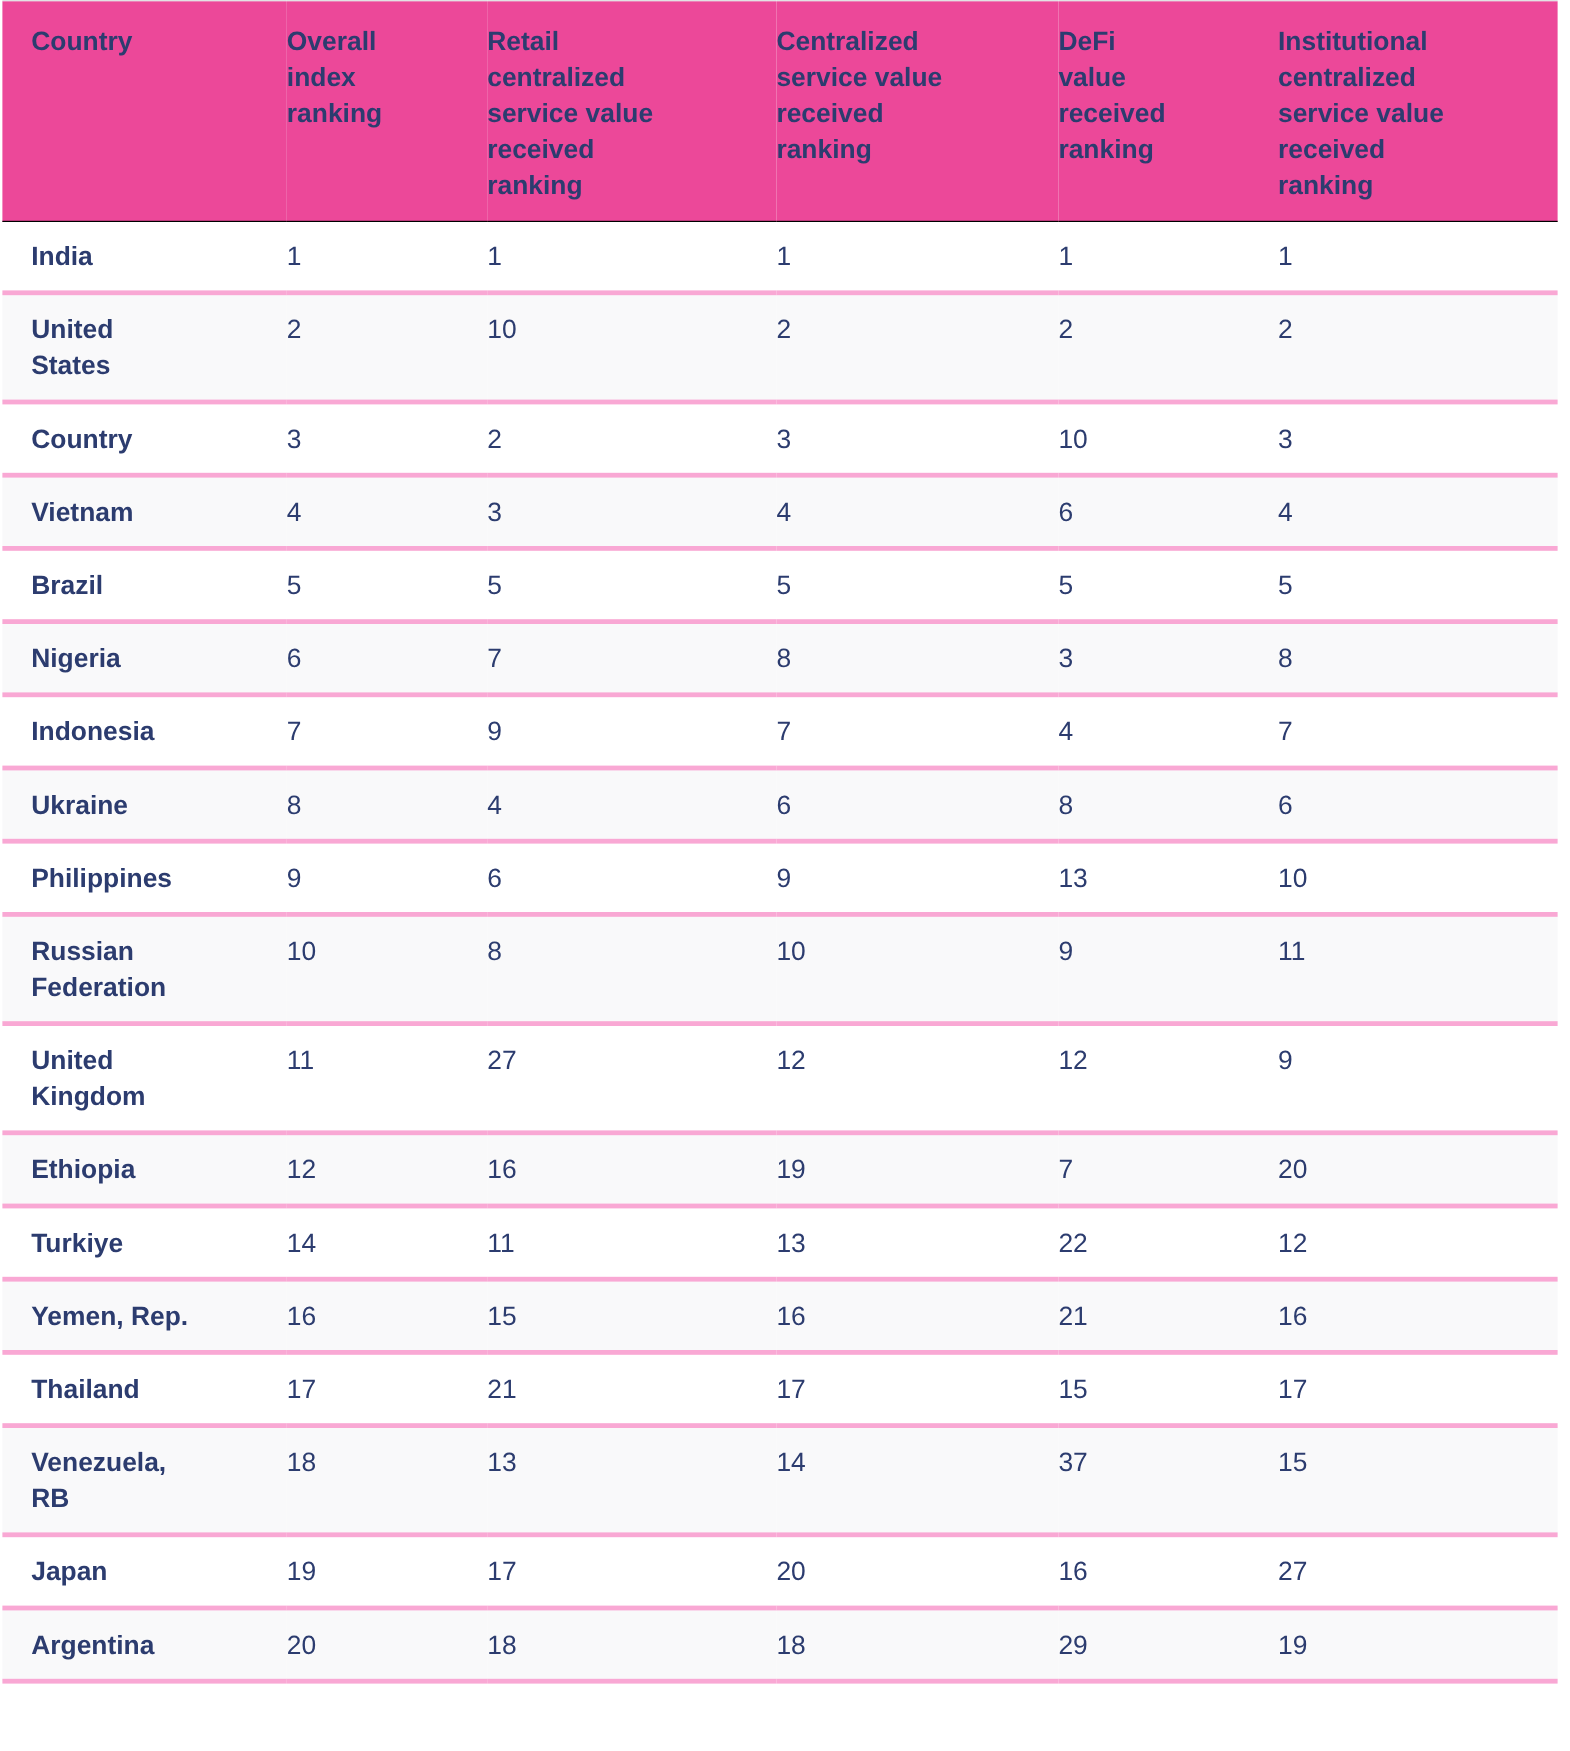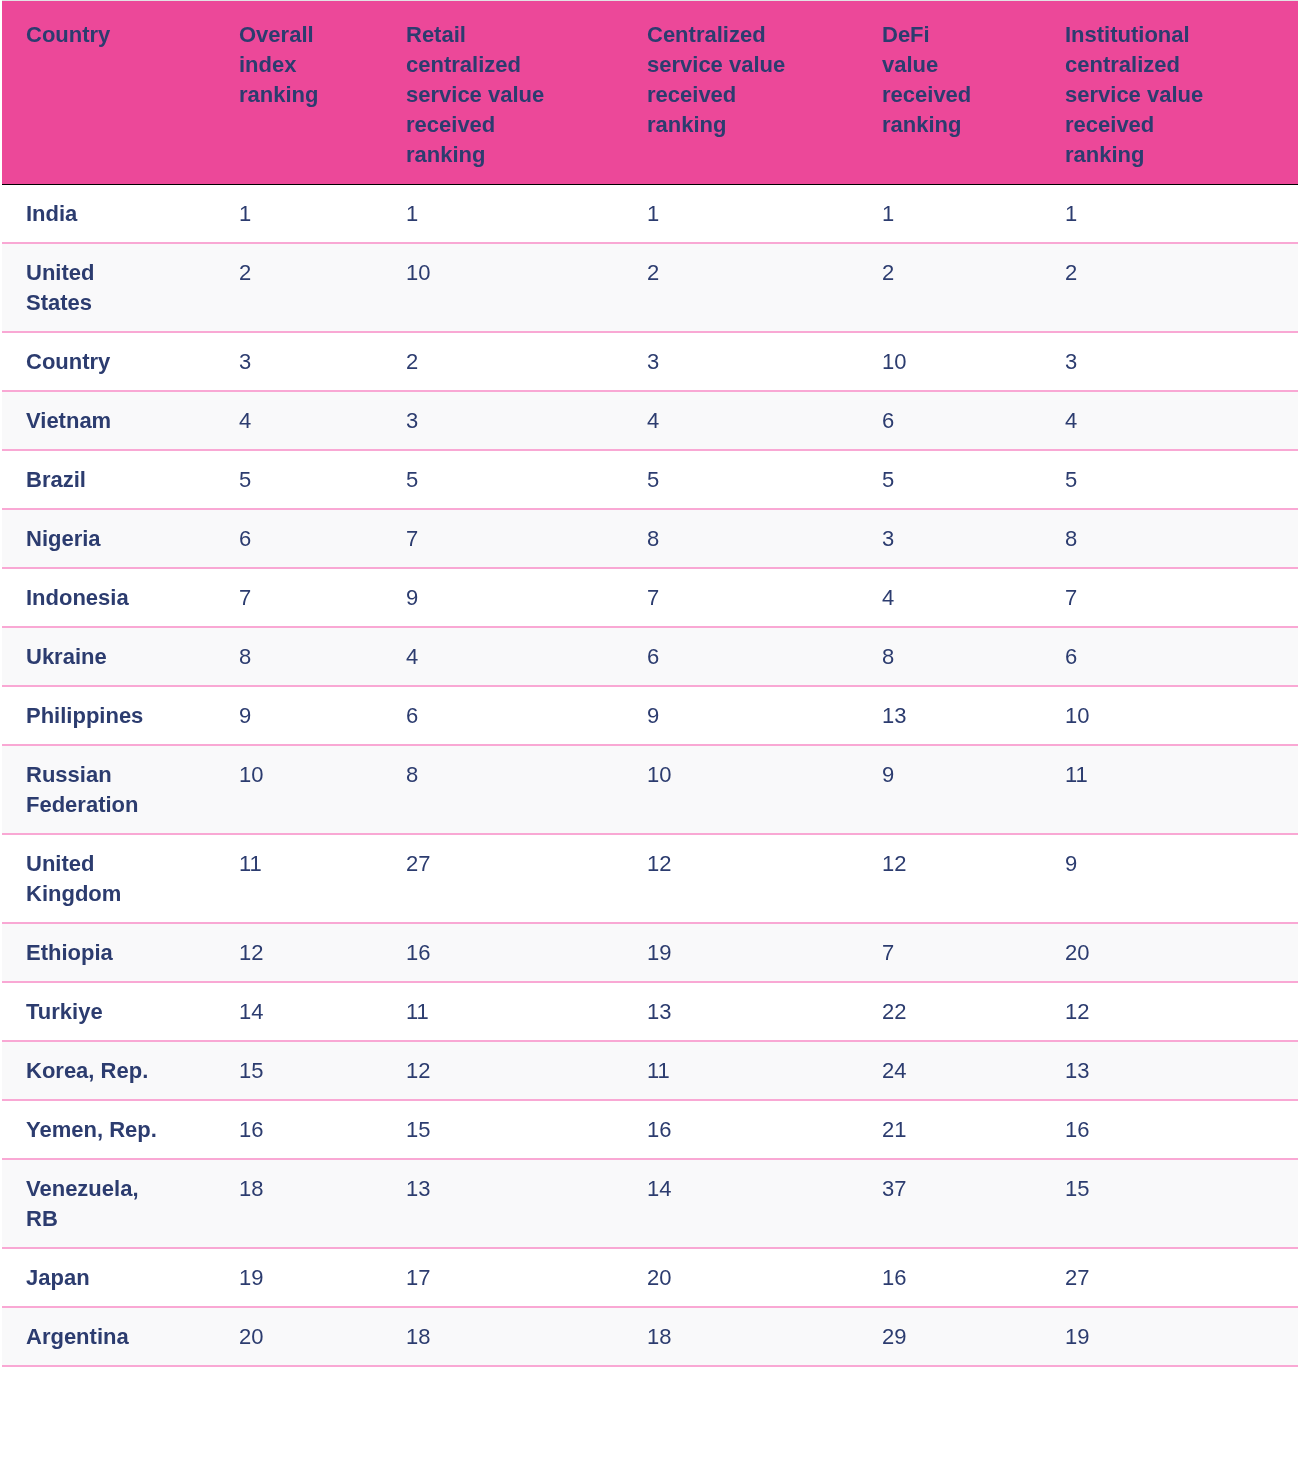--- a/index.html
+++ b/index.html
@@ -50,21 +50,21 @@
     padding-left: 24px;
   }
   tbody td {
     font-weight: 400;
     padding: 14px 30px 13px 0;
   }
   tbody td.country {
     font-weight: 700;
   }
   tbody tr {
-    border-bottom: 2px solid #f9a8d4;
+    border-bottom: 4px solid #f9a8d4;
     background: #ffffff;
   }
   tbody tr:nth-child(even) {
     background: #f9f9fa;
   }
 </style>
 </head>
 <body>
 
 <div class="table-wrap">
@@ -218,38 +218,38 @@
 
   <tr>
     <td class="country">Turkiye</td>
     <td>14</td>
     <td>11</td>
     <td>13</td>
     <td>22</td>
     <td>12</td>
   </tr>
 
-  <tr>
-    <td class="country">Korea, Rep.</td>
+
+  <tr>
+    <td class="country">Yemen, Rep.</td>
+    <td>16</td>
     <td>15</td>
-    <td>12</td>
-    <td>11</td>
-    <td>24</td>
-    <td>13</td>
-  </tr>
-
-  <tr>
-    <td class="country">Yemen, Rep.</td>
-    <td>16</td>
+    <td>16</td>
+    <td>21</td>
+    <td>16</td>
+  </tr>
+
+  <tr>
+    <td class="country">Thailand</td>
+    <td>17</td>
+    <td>21</td>
+    <td>17</td>
     <td>15</td>
-    <td>16</td>
-    <td>21</td>
-    <td>16</td>
-  </tr>
-
+    <td>17</td>
+  </tr>
 
   <tr>
     <td class="country">Venezuela,
 RB</td>
     <td>18</td>
     <td>13</td>
     <td>14</td>
     <td>37</td>
     <td>15</td>
   </tr>

